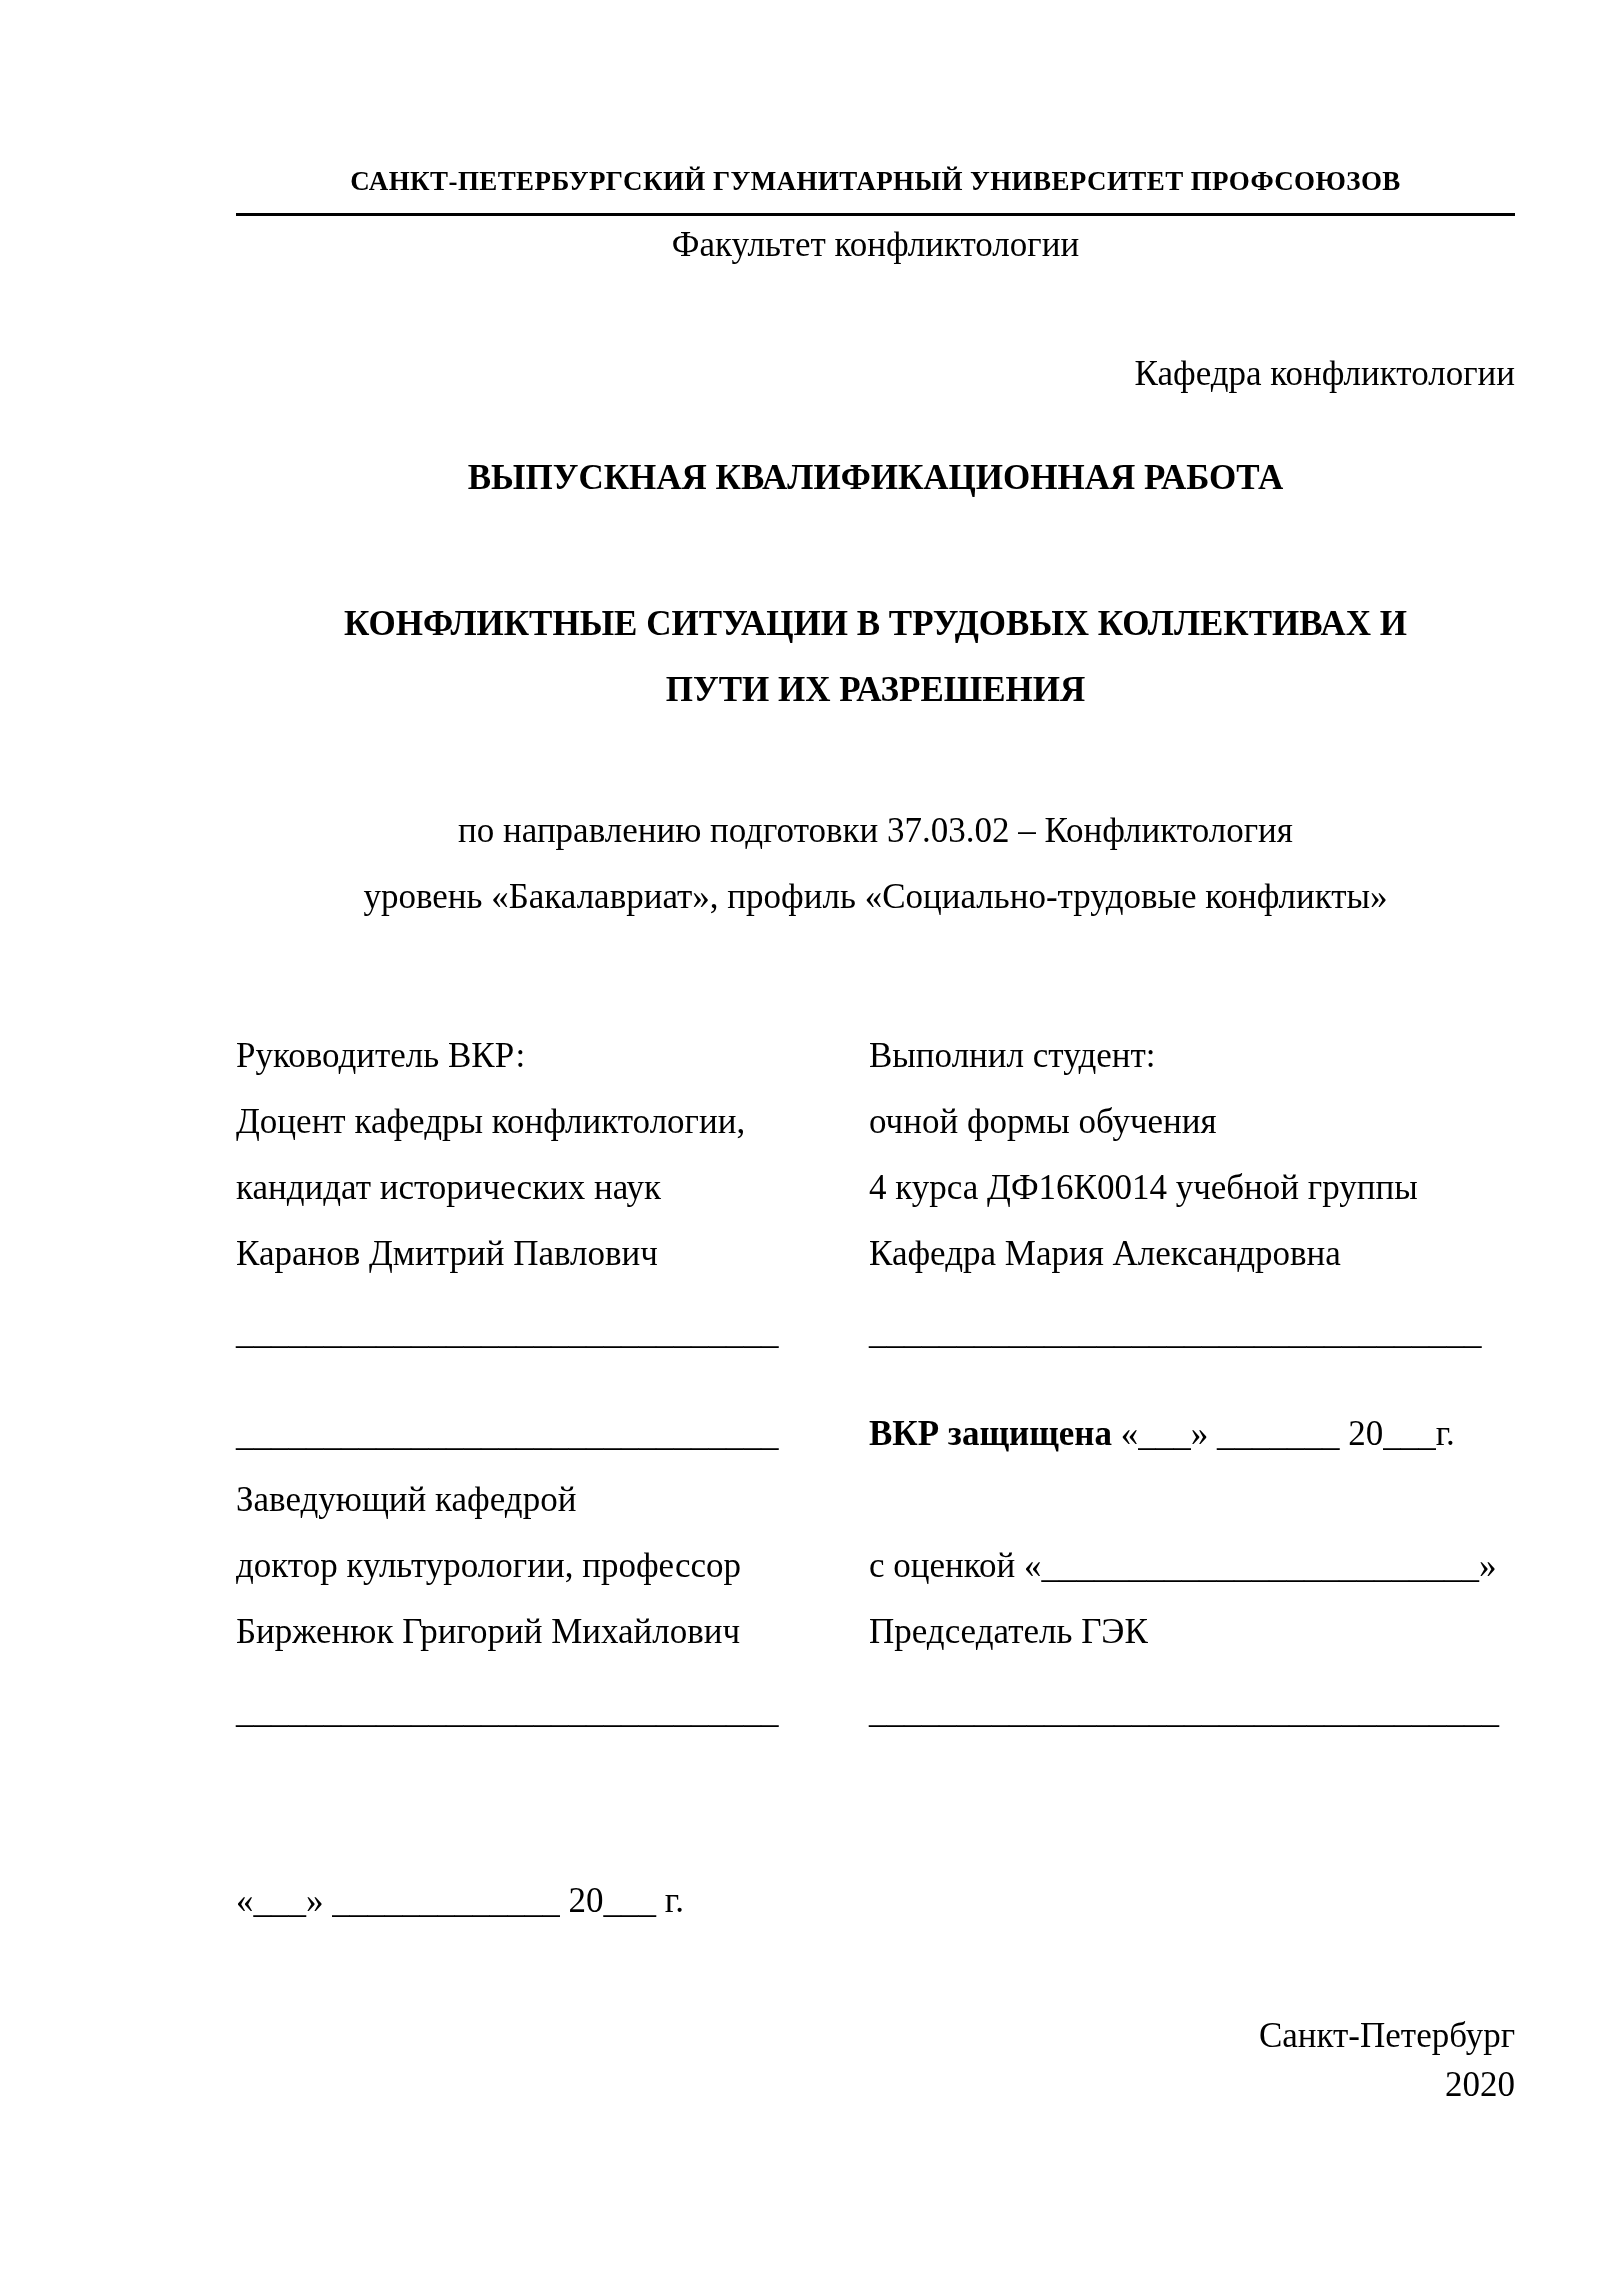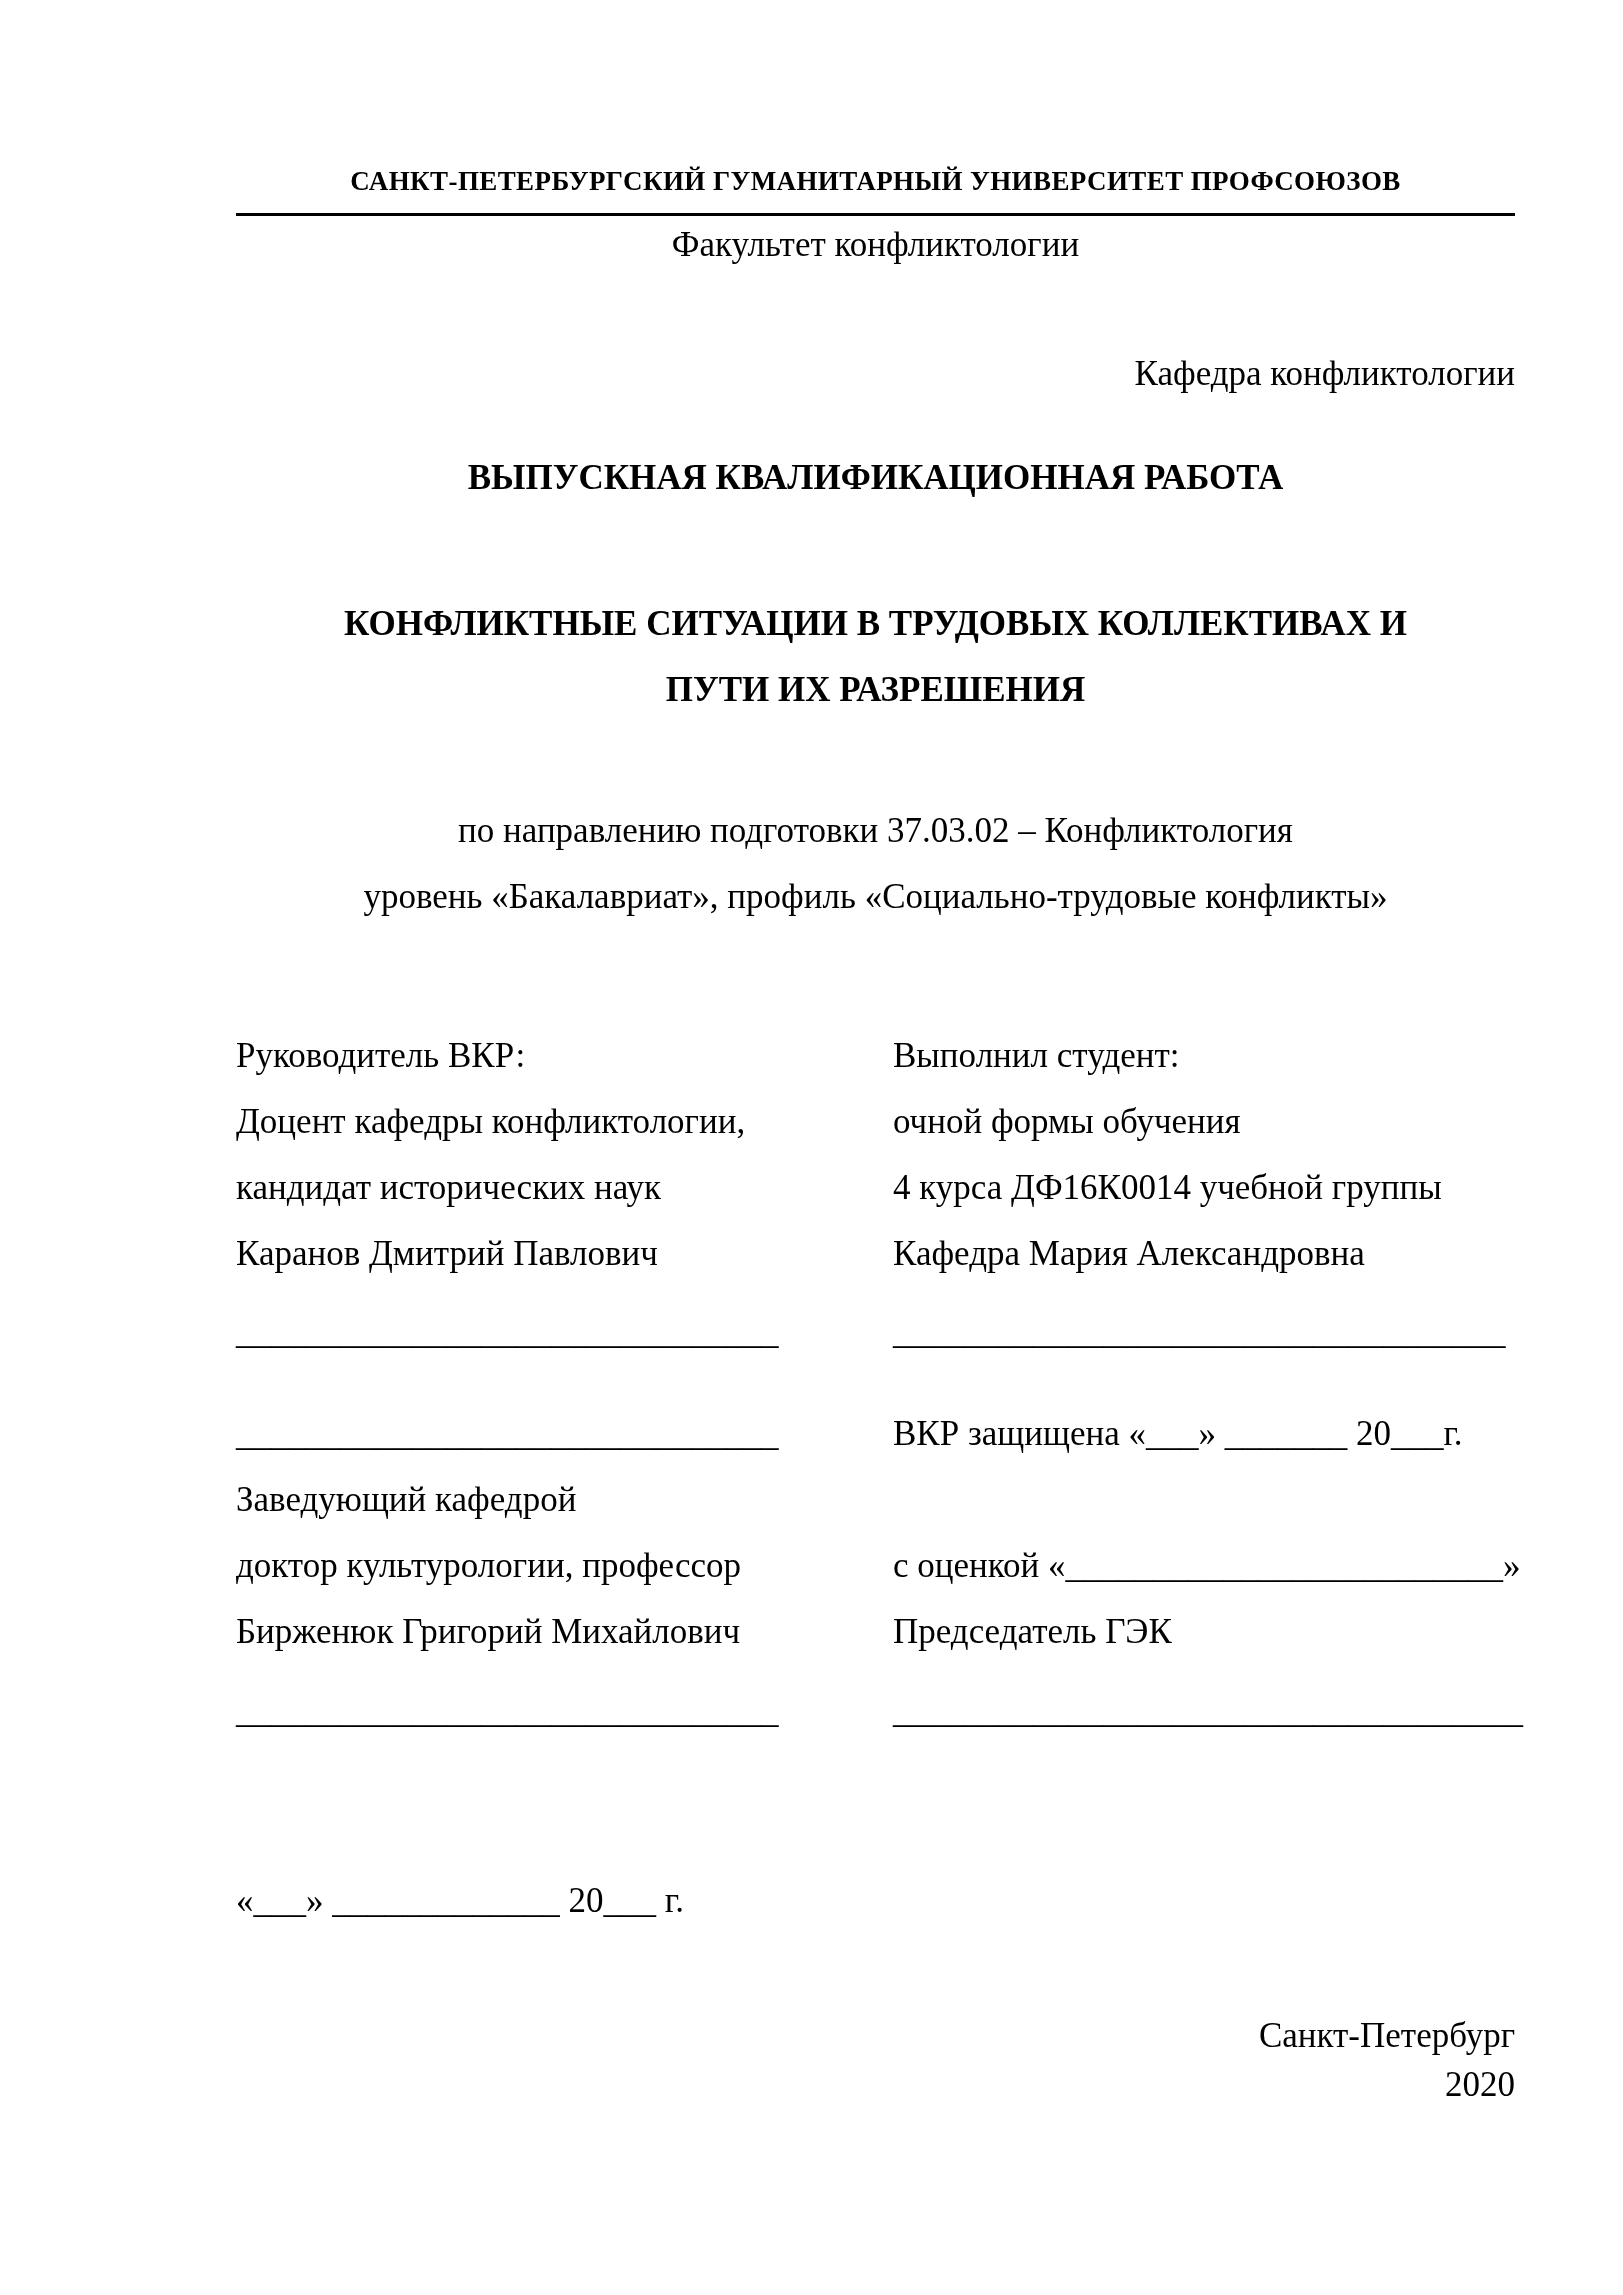--- a/index.html
+++ b/index.html
@@ -53,31 +53,30 @@
   }
   .program {
     text-align: center;
     margin-top: 75px;
     line-height: 66px;
   }
   .grid {
     display: grid;
     grid-template-columns: 633px 1fr;
     margin-top: 93px;
-    gap: 24px;
   }
   .grid .line {
     height: 66px;
     line-height: 66px;
     white-space: nowrap;
     overflow: visible;
   }
   .grid .line.gap-top { margin-top: 12.6px; }
   .approval { margin-top: 36px; }
-  .bold { font-weight: normal; }
+  .bold { font-weight: bold; }
   .date-line {
     margin-top: 124px;
     line-height: 66px;
     white-space: nowrap;
   }
   .city-block {
     text-align: right;
     margin-top: 77px;
     line-height: 49px;
   }

